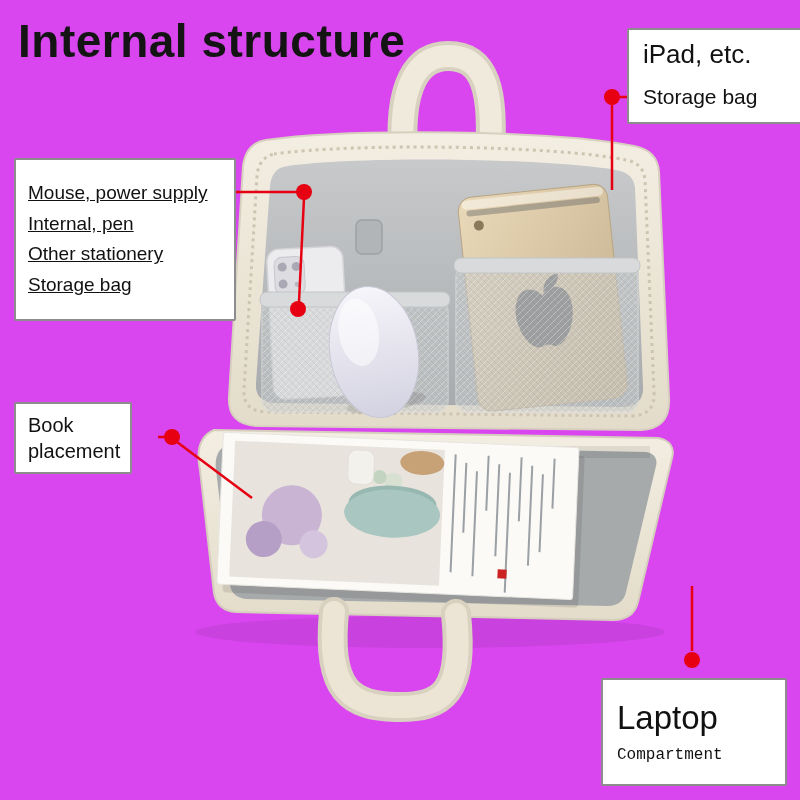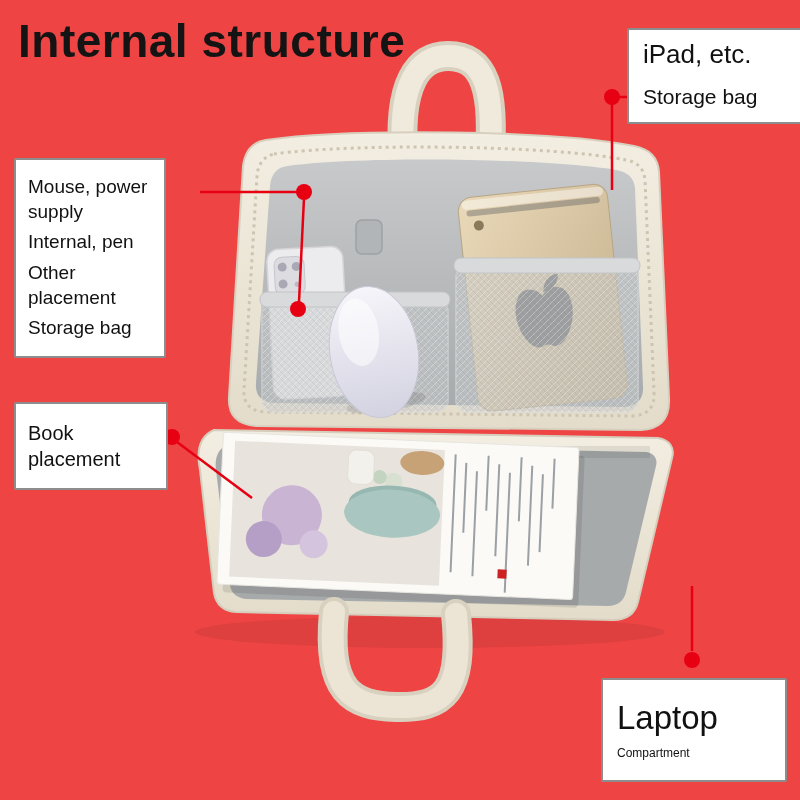--- a/index.html
+++ b/index.html
@@ -1,39 +1,39 @@
 <!DOCTYPE html>
 <html><head>
 <meta charset="utf-8">
 <style>
   html,body{margin:0;padding:0;}
   .stage{
-    position:relative;width:800px;height:800px;background:#ef4444;
+    position:relative;width:800px;height:800px;background:#d946ef;
     font-family:"Liberation Sans", sans-serif;color:#141414;overflow:hidden;
   }
   .page-title{
     position:absolute;left:18px;top:14px;font-size:46px;font-weight:600;
     letter-spacing:0.5px;color:#141414;white-space:nowrap;
   }
   .scene{position:absolute;left:0;top:0;width:800px;height:800px;}
   .callout{
     position:absolute;background:#ffffff;border:2.5px solid #8d8d8d;
     border-radius:2px;box-sizing:border-box;color:#111;
   }
   .callout-ipad{left:627px;top:28px;width:180px;padding:10px 14px 12px;}
   .c-big{font-size:26px;line-height:1.15;margin-bottom:14px;}
   .c-small{font-size:21px;line-height:1.25;}
-  .callout-acc{left:14px;top:158px;width:152px;padding:15px 12px;}
+  .callout-acc{left:14px;top:158px;width:222px;padding:21px 12px;text-decoration:underline;}
   .acc-item{font-size:19px;line-height:1.3;margin-bottom:6px;}
   .acc-item:last-child{margin-bottom:0;}
-  .callout-book{left:14px;top:402px;width:154px;padding:16px 12px;}
+  .callout-book{left:14px;top:402px;width:118px;padding:8px 12px;}
   .c-book{font-size:20px;line-height:1.3;}
   .callout-laptop{left:601px;top:678px;width:186px;padding:20px 14px;}
   .laptop-big{font-size:33px;line-height:1.1;margin-bottom:10px;font-weight:500;}
-  .laptop-small{font-size:12px;}
+  .laptop-small{font-size:16px;font-family:Liberation Mono, monospace;}
 </style>
 </head>
 <body>
 
 <div class="stage">
 
   <svg class="scene" viewBox="0 0 800 800" aria-hidden="true">
     <defs>
       <linearGradient id="shellGrad" x1="0" y1="0" x2="0" y2="1">
         <stop offset="0" stop-color="#f3eee2"></stop>
@@ -174,21 +174,21 @@
   <div class="page-title">Internal structure</div>
 
   <div class="callout callout-ipad">
     <div class="c-big">iPad, etc.</div>
     <div class="c-small">Storage bag</div>
   </div>
 
   <div class="callout callout-acc">
     <div class="acc-item">Mouse, power supply</div>
     <div class="acc-item">Internal, pen</div>
-    <div class="acc-item">Other placement</div>
+    <div class="acc-item">Other stationery</div>
     <div class="acc-item">Storage bag</div>
   </div>
 
   <div class="callout callout-book">
     <div class="c-book">Book placement</div>
   </div>
 
   <div class="callout callout-laptop">
     <div class="laptop-big">Laptop</div>
     <div class="laptop-small">Compartment</div>

